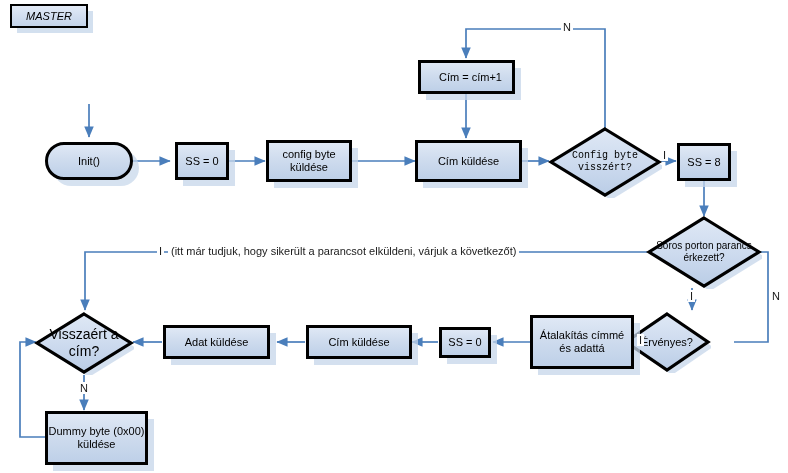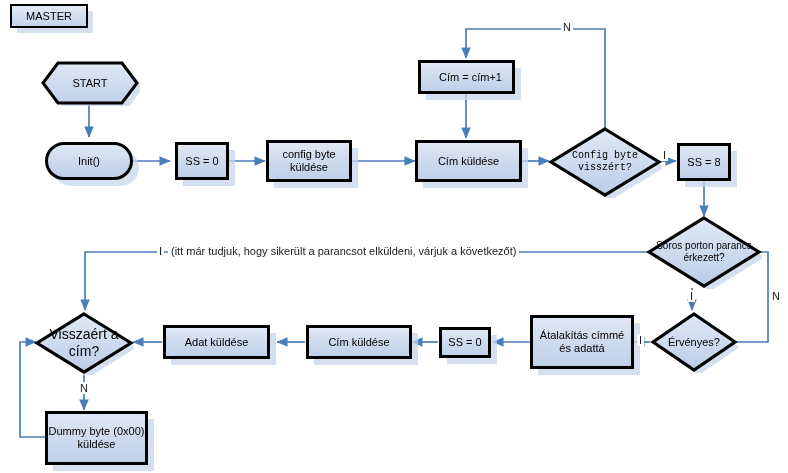--- a/index.html
+++ b/index.html
@@ -45,20 +45,21 @@
     border-radius: 999px;
     background: linear-gradient(to bottom, #dfe8f5 0%, #cfdcee 45%, #bed0e8 100%);
     box-shadow: 7px 7px 0 -1px rgba(197,214,234,0.7);
   }
   
   .plate {
     border: 2px solid #000000;
     background: linear-gradient(to bottom, #e2eaf6 0%, #d2def0 50%, #c3d4ea 100%);
     box-shadow: 6px 6px 0 -1px rgba(200,216,235,0.8);
     font-size: 11px;
+    font-style: italic;
   }
   
   .hex {
     background: transparent;
     border: none;
     box-shadow: none;
   }
   .hex .hexshape {
     position: absolute;
     inset: 0;
@@ -155,34 +156,20 @@
       <path d="M647,252 L85,252 L85,310" marker-end="url(#ar)"></path>
 
       <path d="M45,437 L20,437 L20,342 L36,342" marker-end="url(#ar)"></path>
     </g>
   </svg>
 
   <div class="node plate" style="left:10px; top:4px; width:78px; height:24px;">
     <span>MASTER</span>
   </div>
 
-  <div class="node hex" style="left:40px; top:60px; width:100px; height:46px;">
-    <svg class="hexshape" viewBox="0 0 100 46" preserveAspectRatio="none">
-      <defs>
-        <linearGradient id="gHex" x1="0" y1="0" x2="0" y2="1">
-          <stop offset="0%" stop-color="#dfe8f5"></stop>
-          <stop offset="50%" stop-color="#cfdcee"></stop>
-          <stop offset="100%" stop-color="#bed0e8"></stop>
-        </linearGradient>
-      </defs>
-      <polygon points="18,3 82,3 97,23 82,43 18,43 3,23" fill="#c5d6ea" opacity="0.75" transform="translate(6,5)"></polygon>
-      <polygon points="18,3 82,3 97,23 82,43 18,43 3,23" fill="url(#gHex)" stroke="#000000" stroke-width="3"></polygon>
-    </svg>
-    <span class="hexlabel">START</span>
-  </div>
 
   <div class="node pill" style="left:45px; top:142px; width:88px; height:38px;">
     <span>Init()</span>
   </div>
 
   <div class="node rect" style="left:175px; top:142px; width:54px; height:38px;">
     <span>SS = 0</span>
   </div>
 
   <div class="node rect" style="left:266px; top:140px; width:86px; height:42px;">
@@ -224,21 +211,21 @@
           <stop offset="55%" stop-color="#ccdaee"></stop>
           <stop offset="100%" stop-color="#bacde6"></stop>
         </linearGradient>
       </defs>
       <polygon points="58,3 113,37 58,71 3,37" fill="#c5d6ea" opacity="0.75" transform="translate(6,5)"></polygon>
       <polygon points="58,3 113,37 58,71 3,37" fill="url(#gD2)" stroke="#000000" stroke-width="3.2"></polygon>
     </svg>
     <span class="dlabel">Soros porton parancs érkezett?</span>
   </div>
 
-  <div class="node diamond" style="left:650px; top:311px; width:88px; height:62px; font-size:11px;">
+  <div class="node diamond" style="left:623px; top:311px; width:88px; height:62px; font-size:11px;">
     <svg class="dshape" viewBox="0 0 88 62" preserveAspectRatio="none">
       <defs>
         <linearGradient id="gD3" x1="0" y1="0" x2="0" y2="1">
           <stop offset="0%" stop-color="#dfe8f5"></stop>
           <stop offset="55%" stop-color="#ccdaee"></stop>
           <stop offset="100%" stop-color="#bacde6"></stop>
         </linearGradient>
       </defs>
       <polygon points="44,3 85,31 44,59 3,31" fill="#c5d6ea" opacity="0.75" transform="translate(5,5)"></polygon>
       <polygon points="44,3 85,31 44,59 3,31" fill="url(#gD3)" stroke="#000000" stroke-width="3.2"></polygon>

